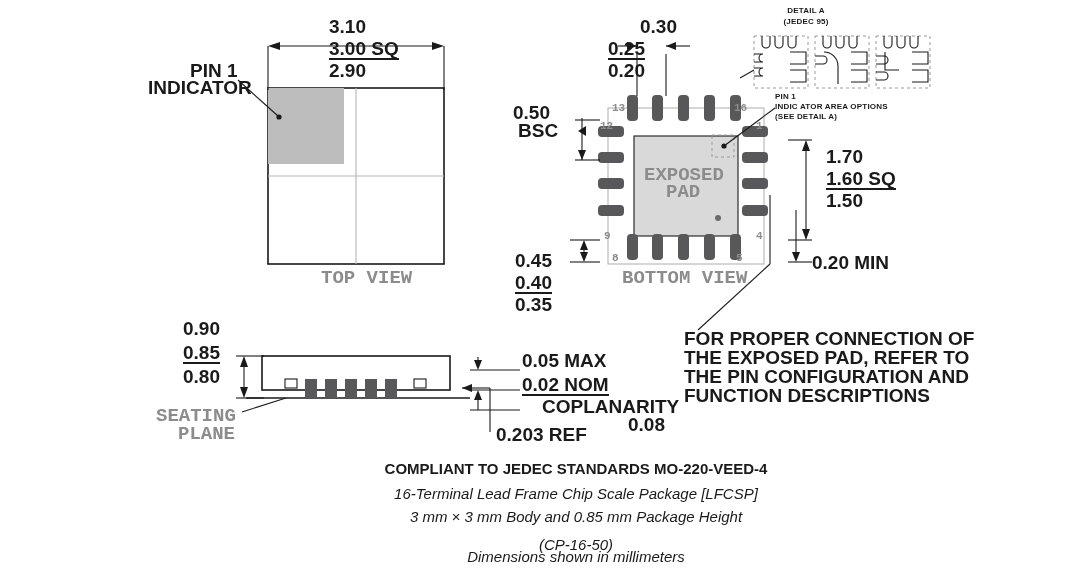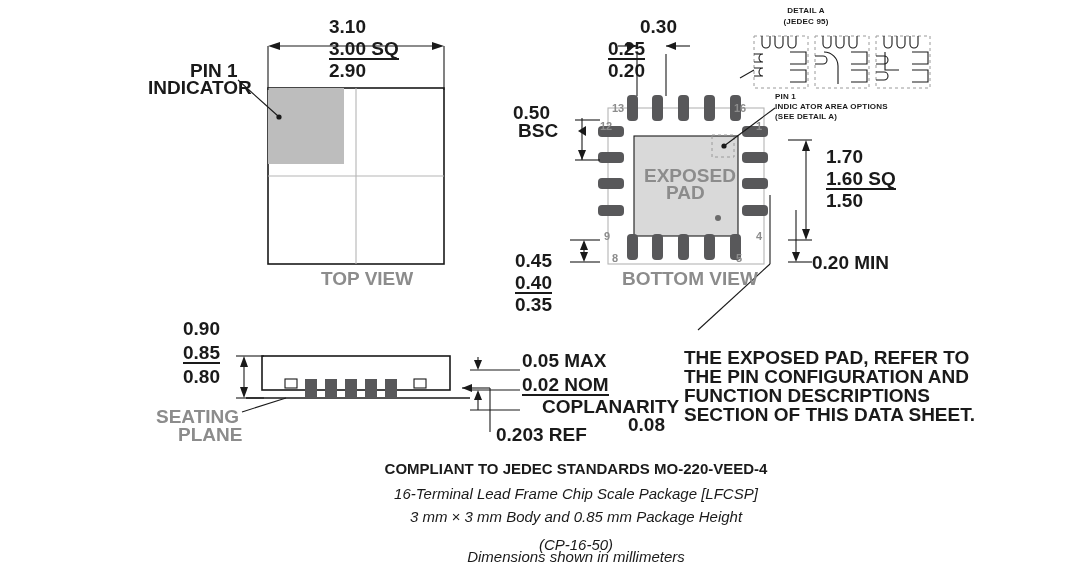--- a/index.html
+++ b/index.html
@@ -8,21 +8,21 @@
     background:#ffffff;
     font-family:"Liberation Sans", sans-serif;
     color:#1a1a1a;
     position:relative;
     overflow:hidden;
   }
   .stage{position:absolute;left:0;top:0;width:1080px;height:472px;}
   .lbl{position:absolute;font-weight:bold;font-size:19px;line-height:17px;white-space:nowrap;}
   .lbl.small{font-size:11px;font-weight:bold;}
   .lbl.tiny{font-size:8px;font-weight:bold;letter-spacing:.2px;}
-  .gray{color:#8c8c8c;}
+  .gray{color:#8c8c8c;font-family:Liberation Mono, monospace;}
   .ul{border-bottom:2px solid #1a1a1a;padding-bottom:1px;}
   
   .footer{position:absolute;left:0;width:1080px;text-align:center;padding-left:36px;}
   .f1{font-weight:bold;font-size:15px;}
   .f2{font-style:italic;font-size:15px;}
   svg{position:absolute;left:0;top:0;}
   .st{stroke:#1a1a1a;stroke-width:1.6;fill:none;}
   .st-thin{stroke:#1a1a1a;stroke-width:1.1;fill:none;}
   .st-gray{stroke:#b5b5b5;stroke-width:1.1;fill:none;}
   .st-dash{stroke:#9a9a9a;stroke-width:1;fill:none;stroke-dasharray:3 3;}
@@ -245,24 +245,24 @@
   <div class="lbl gray" style="left:178px;top:426px;">PLANE</div>
 
   <div class="lbl" style="left:522px;top:352px;">0.05 MAX</div>
   <div class="lbl ul" style="left:522px;top:376px;">0.02 NOM</div>
 
   <div class="lbl" style="left:542px;top:398px;">COPLANARITY</div>
   <div class="lbl" style="left:628px;top:416px;">0.08</div>
 
   <div class="lbl" style="left:496px;top:426px;">0.203 REF</div>
 
+  <div class="lbl" style="left:684px;top:330px;">FOR PROPER CONNECTION OF</div>
   <div class="lbl" style="left:684px;top:368px;">THE PIN CONFIGURATION AND</div>
   <div class="lbl" style="left:684px;top:349px;">THE EXPOSED PAD, REFER TO</div>
   <div class="lbl" style="left:684px;top:387px;">FUNCTION DESCRIPTIONS</div>
-  <div class="lbl" style="left:684px;top:406px;">SECTION OF THIS DATA SHEET.</div>
 
   <div class="footer f1" style="top:460px;">COMPLIANT TO JEDEC STANDARDS MO-220-VEED-4</div>
   <div class="footer f2" style="top:485px;">16-Terminal Lead Frame Chip Scale Package [LFCSP]</div>
   <div class="footer f2" style="top:508px;">3 mm × 3 mm Body and 0.85 mm Package Height</div>
   <div class="footer f2" style="top:536px;text-align:center;">(CP-16-50)</div>
   <div class="footer f2" style="top:548px;">Dimensions shown in millimeters</div>
 
 </div>
 
 </body></html>

